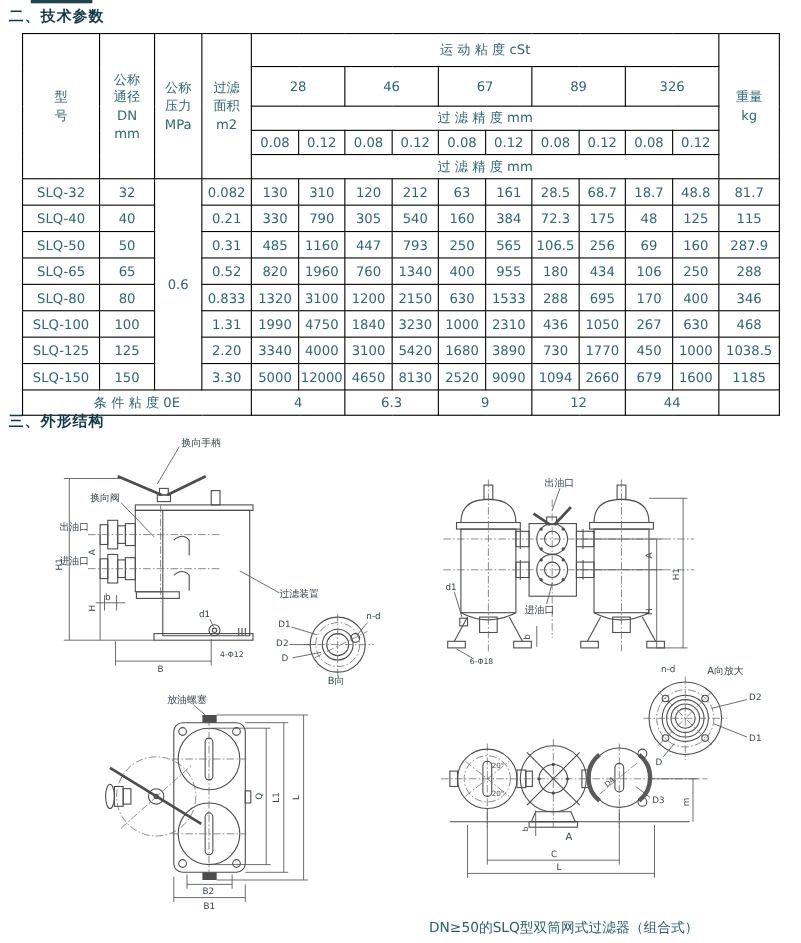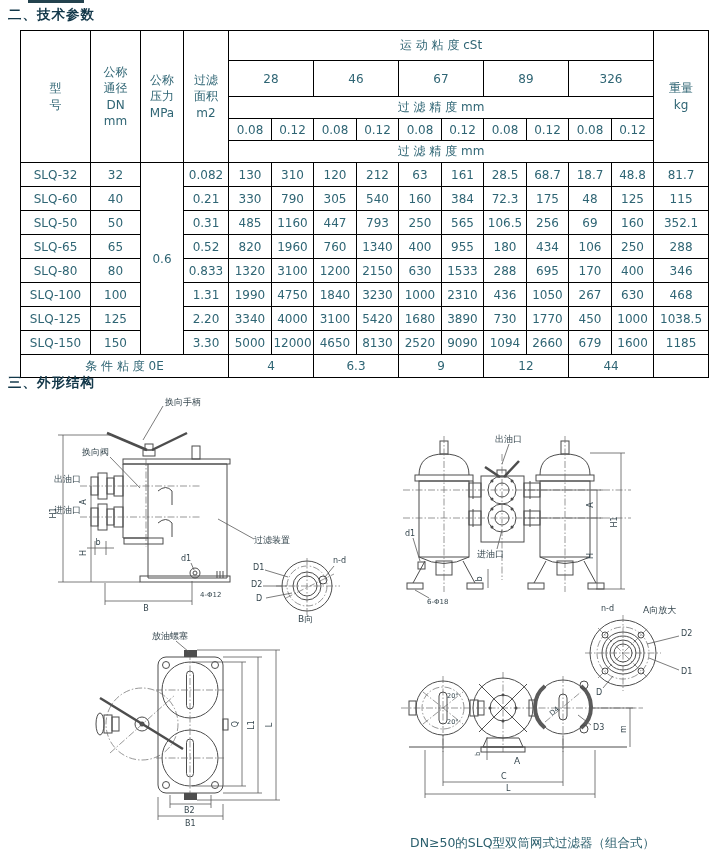--- a/index.html
+++ b/index.html
@@ -10,21 +10,21 @@
   #sec2{left:8px;top:6px;}
   #sec3{left:8px;top:374px;}
   table.spec{position:absolute;left:20px;top:30px;width:688px;border-collapse:collapse;
              table-layout:fixed;color:#2f6574;font-size:12px;}
   table.spec td{border:1px solid #000;text-align:center;vertical-align:middle;padding:0;overflow:hidden;}
   .v{white-space:pre-line;line-height:1.35;}
   tr.hr1{height:30px;} tr.hr2{height:36px;} tr.hr3{height:22px;} tr.hr4{height:22px;margin-top:45px;} tr.hr5{height:22px;}
   tbody tr{height:24px;margin-left:28px;} tr.frow{height:23px;}
   .caption{position:absolute;top:835px;left:0;width:728px;font-size:12.5px;color:#2b5f6d;}
   .caption span{position:absolute;white-space:nowrap;}
-  #cap1{left:124px;margin-top:28px;} #cap2{left:410px;}
+  #cap1{left:124px;margin-top:28px;} #cap2{left:390px;}
   .drawing{position:absolute;}
   #svg1{left:40px;top:395px;} #svg2{left:385px;top:430px;}
   #svg3{left:70px;top:623px;}  #svg4{left:385px;top:600px;}
   svg .ln{stroke:#4d4d4d;fill:none;stroke-width:1;}
   svg .thick{stroke:#4d4d4d;fill:none;stroke-width:2.5;}
   svg .dim{stroke:#5a5a5a;fill:none;stroke-width:0.8;}
   svg .dash{stroke:#6a6a6a;fill:none;stroke-width:0.7;stroke-dasharray:7 2 1.5 2;}
   svg .fillDark{fill:#4d4d4d;stroke:none;}
   svg text{font-family:"DejaVu Sans","Liberation Sans",sans-serif;fill:#36474f;}
   .t9{font-size:9px;} .t8{font-size:8px;} .t7{font-size:7px;} .t6{font-size:6.5px;}
@@ -111,21 +111,21 @@
           <td>212</td>
           <td>63</td>
           <td>161</td>
           <td>28.5</td>
           <td>68.7</td>
           <td>18.7</td>
           <td>48.8</td>
           <td>81.7</td>
         </tr>
         <tr>
-          <td>SLQ-60</td>
+          <td>SLQ-40</td>
           <td>40</td>
           <td>0.21</td>
           <td>330</td>
           <td>790</td>
           <td>305</td>
           <td>540</td>
           <td>160</td>
           <td>384</td>
           <td>72.3</td>
           <td>175</td>
@@ -140,21 +140,21 @@
           <td>485</td>
           <td>1160</td>
           <td>447</td>
           <td>793</td>
           <td>250</td>
           <td>565</td>
           <td>106.5</td>
           <td>256</td>
           <td>69</td>
           <td>160</td>
-          <td>352.1</td>
+          <td>287.9</td>
         </tr>
         <tr>
           <td>SLQ-65</td>
           <td>65</td>
           <td>0.52</td>
           <td>820</td>
           <td>1960</td>
           <td>760</td>
           <td>1340</td>
           <td>400</td>

